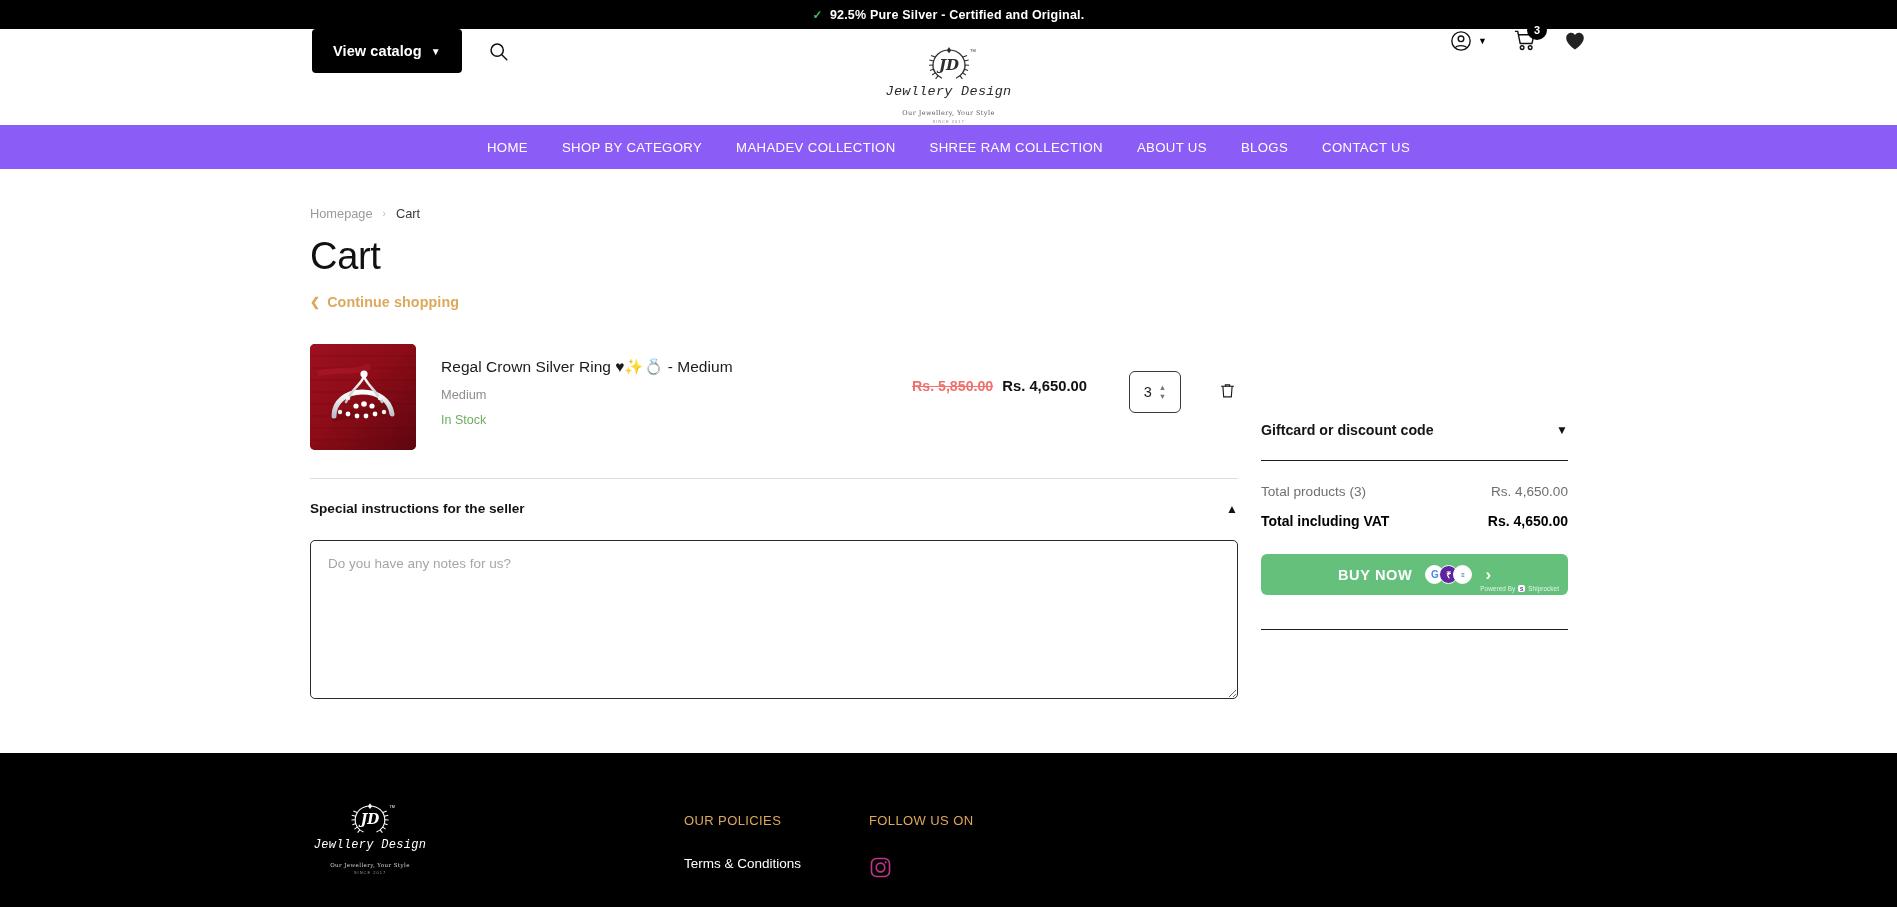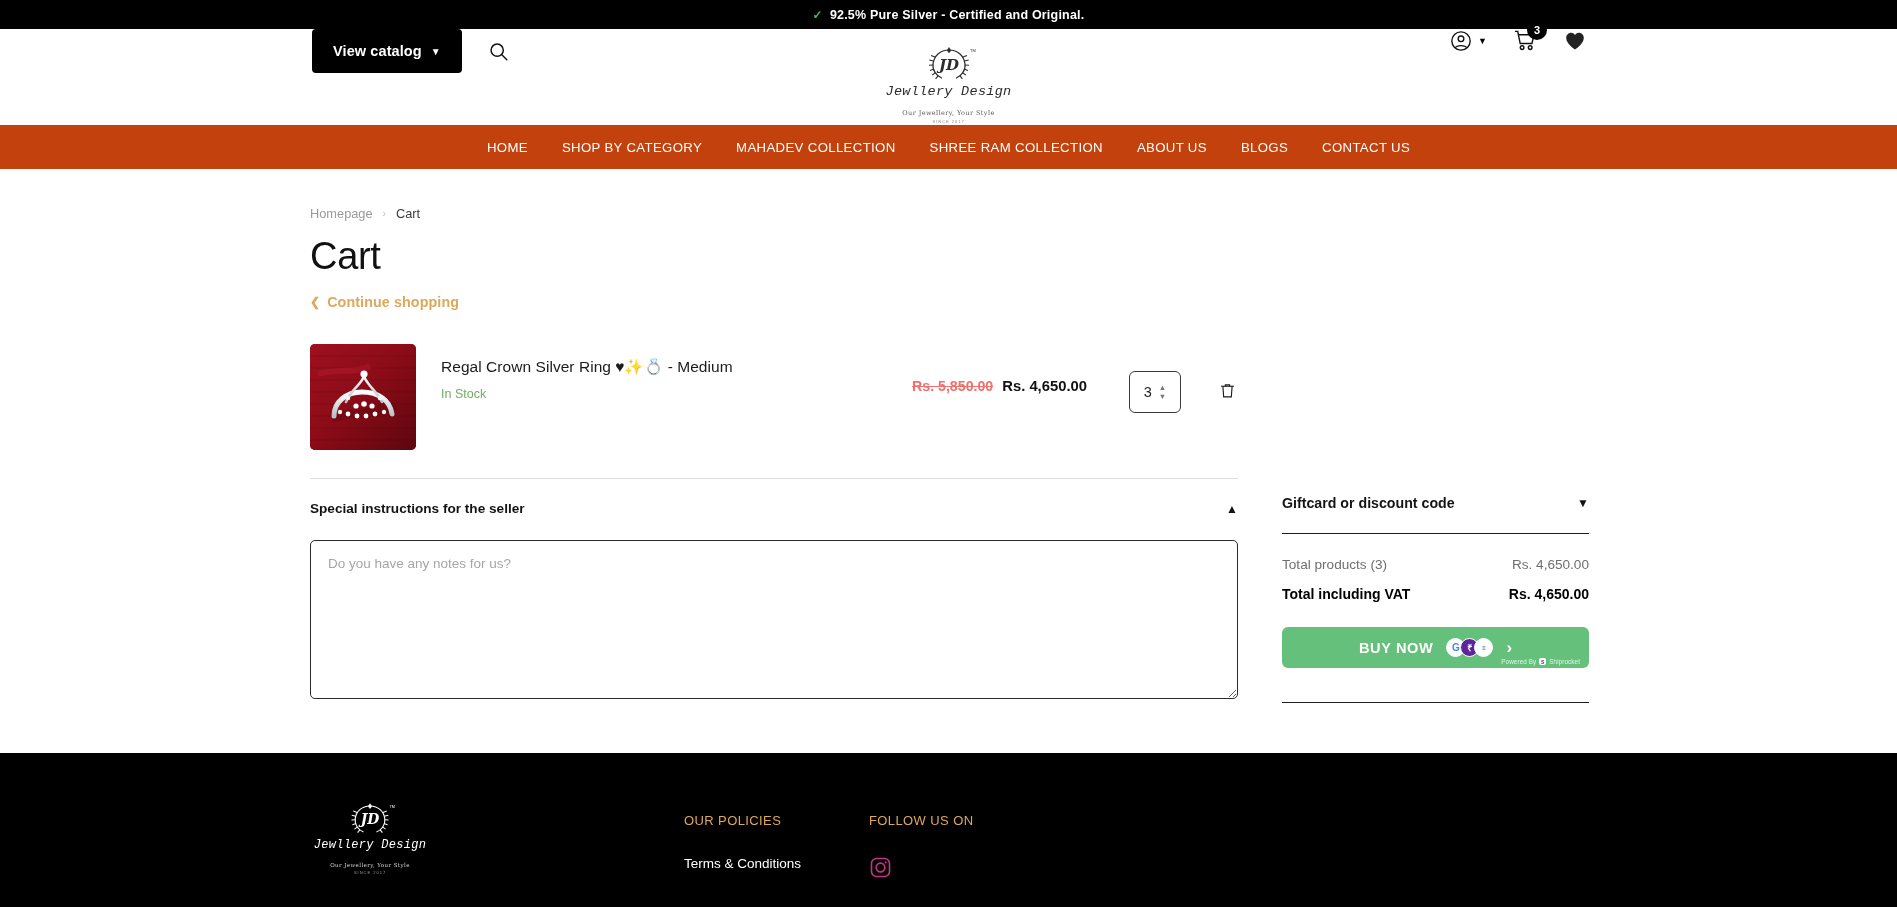--- a/index.html
+++ b/index.html
@@ -119,21 +119,21 @@
     color: #fff;
     width: 20px; height: 20px;
     border-radius: 50%;
     font-size: 11px;
     font-weight: bold;
     display: flex; align-items: center; justify-content: center;
   }
 
   
   .nav {
-    background: #c2410c;
+    background: #8b5cf6;
     height: 44px;
     display: flex;
     align-items: center;
     justify-content: center;
     gap: 0;
   }
   .nav-item {
     color: #ffffff;
     font-size: 13.2px;
     font-weight: normal;
@@ -177,23 +177,23 @@
     color: #dda85b;
     font-size: 14.3px;
     font-weight: bold;
     cursor: pointer;
     letter-spacing: .1px;
   }
   .continue .chev { font-size: 12px; }
 
   .cart-layout {
     display: flex;
-    gap: 44px;
+    gap: 23px;
     margin-top: 34px;
-    align-items: flex-end;
+    align-items: center;
   }
   .cart-main { width: 928px; flex: none; }
   .cart-side { width: 307px; flex: none; padding-top: 5px; }
 
   
   .line-item {
     display: flex;
     align-items: flex-start;
     padding-bottom: 26px;
   }
@@ -575,20 +575,21 @@
               <circle cx="47" cy="72" r="2.4" fill="#ffffff"></circle>
               <circle cx="56" cy="72" r="2.4" fill="#ffffff"></circle>
               <circle cx="65" cy="70" r="2.4" fill="#ffffff"></circle>
               <circle cx="74" cy="68" r="2.2" fill="#eef1f3"></circle>
             </g>
           </svg>
         </div>
 
         <div class="item-info">
           <div class="item-title">Regal Crown Silver Ring ♥✨💍 - Medium</div>
+          <div class="item-variant">Medium</div>
           <div class="item-stock">In Stock</div>
         </div>
 
         <div class="item-price">
           <span class="price-old">Rs. 5,850.00</span>
           <span class="price-new">Rs. 4,650.00</span>
         </div>
 
         <div class="qty-box">
           <span class="qty-val">3</span>

